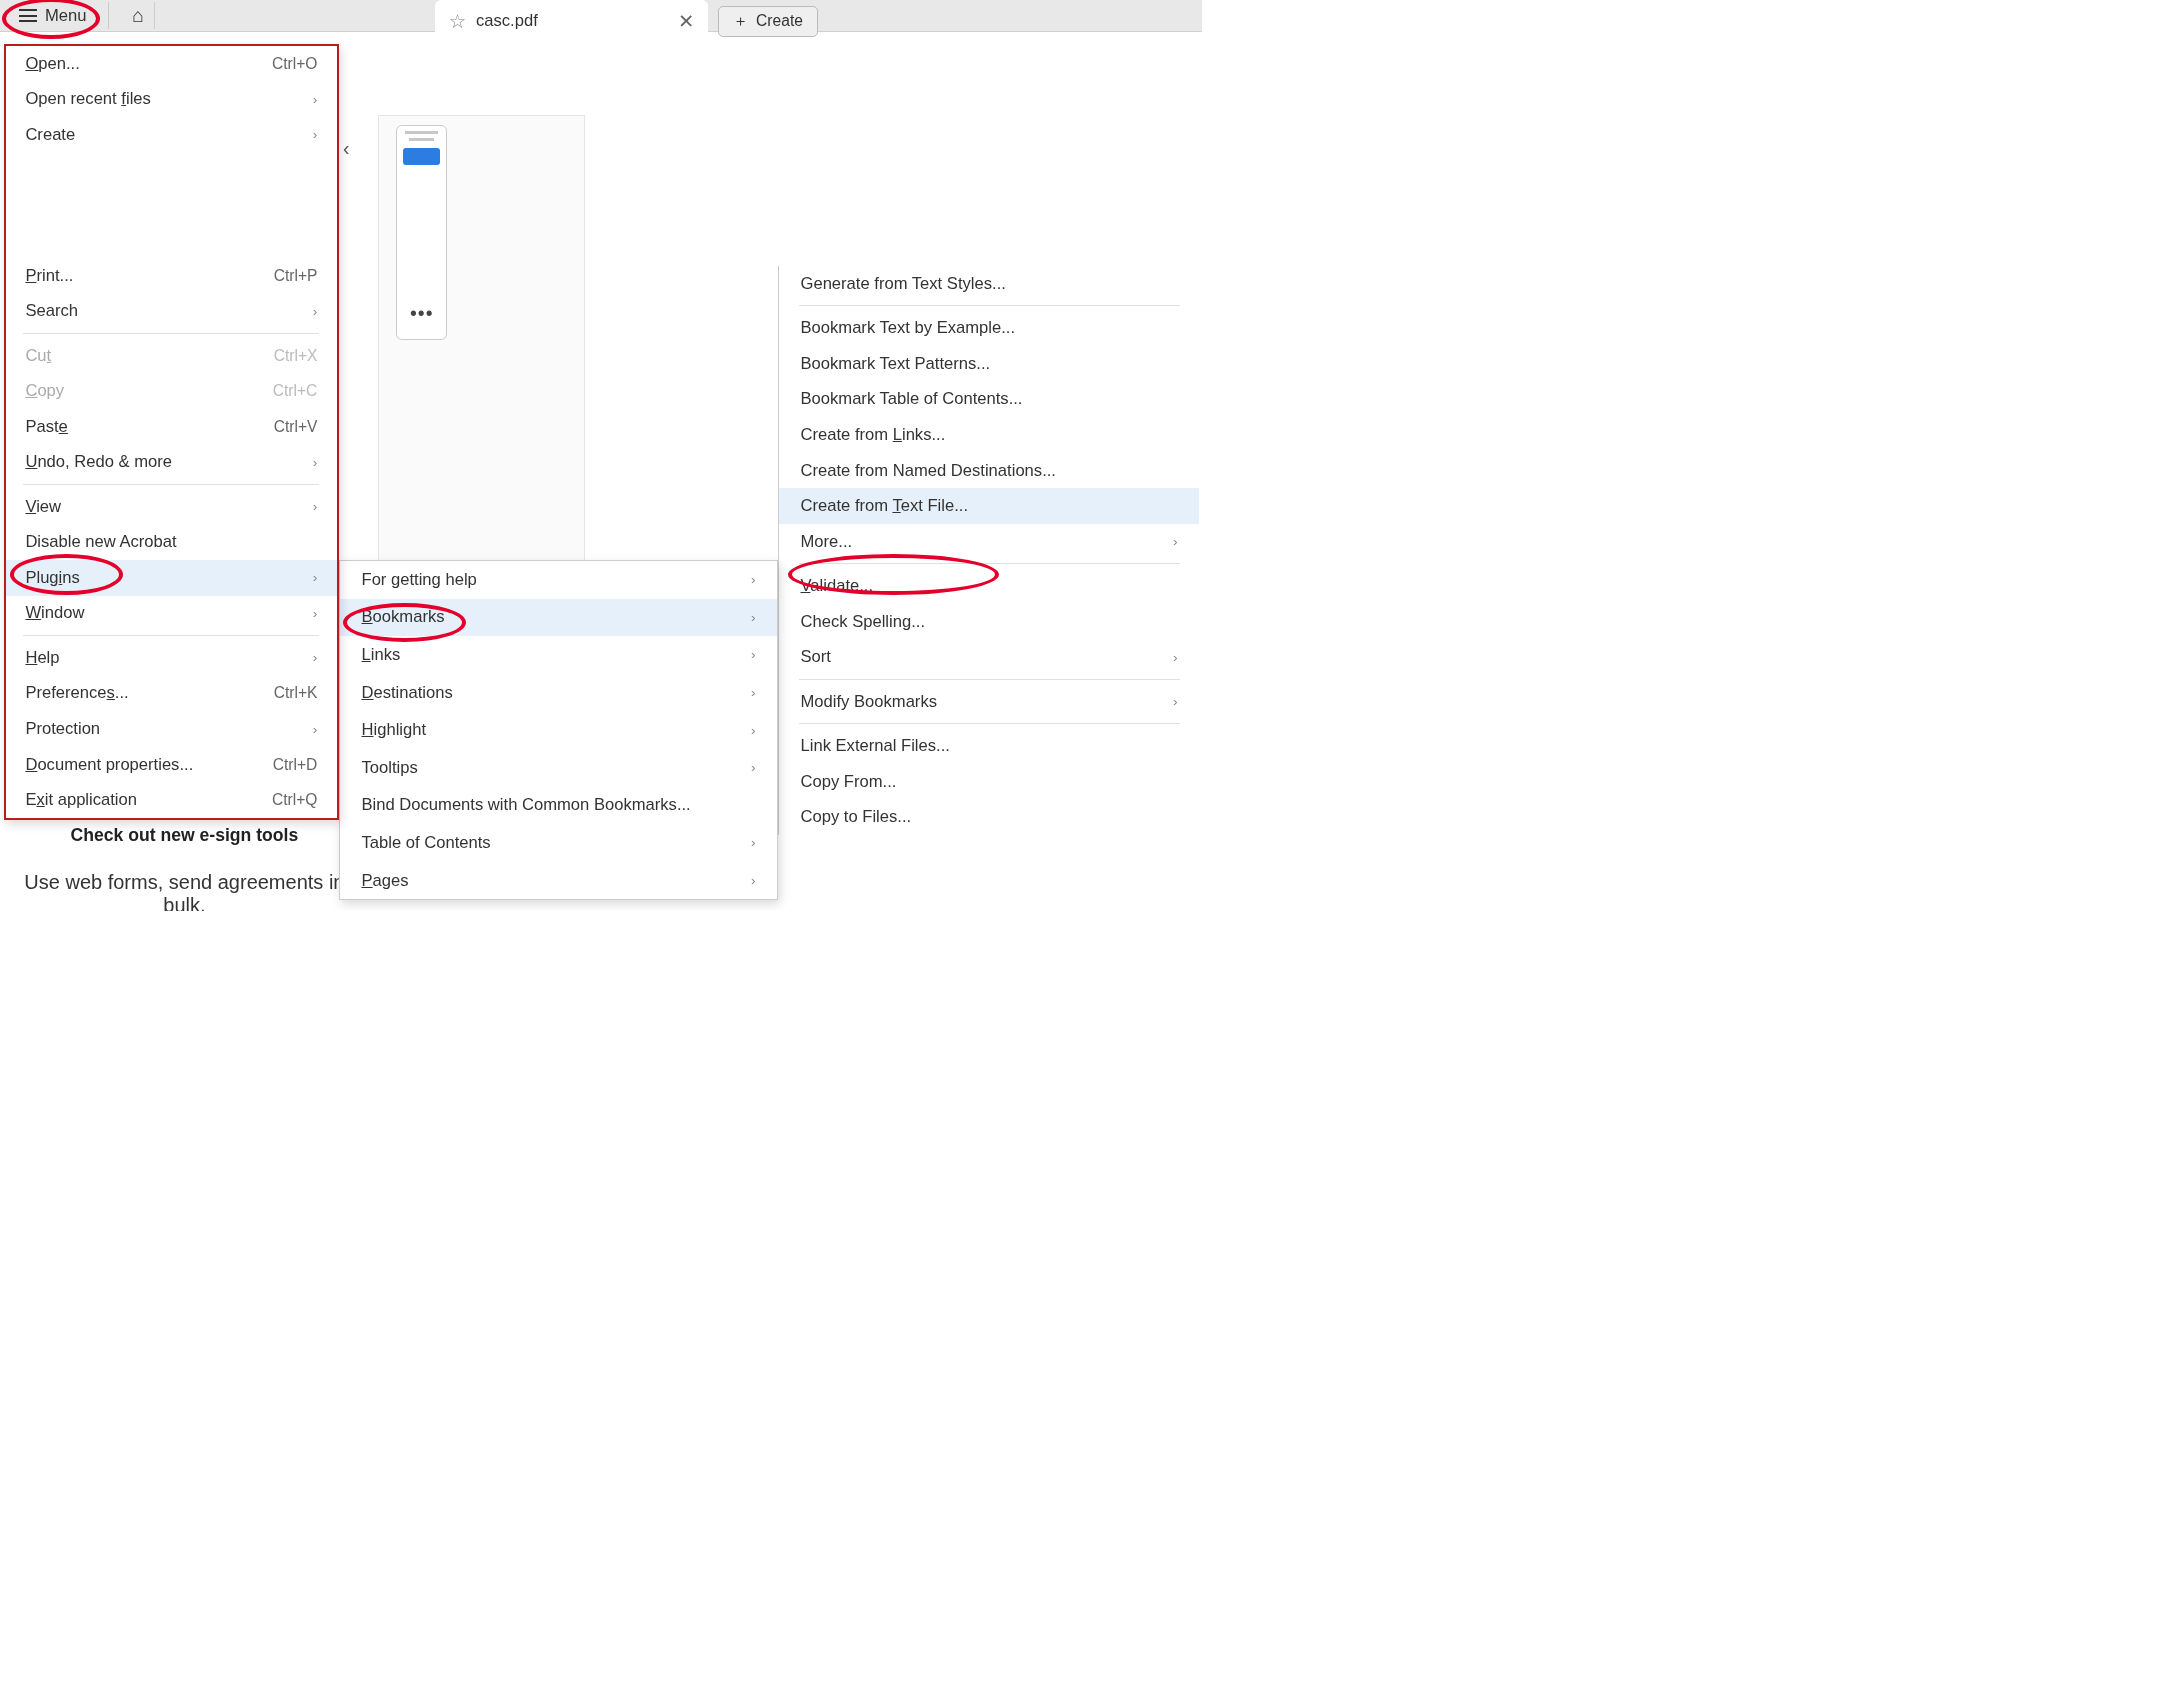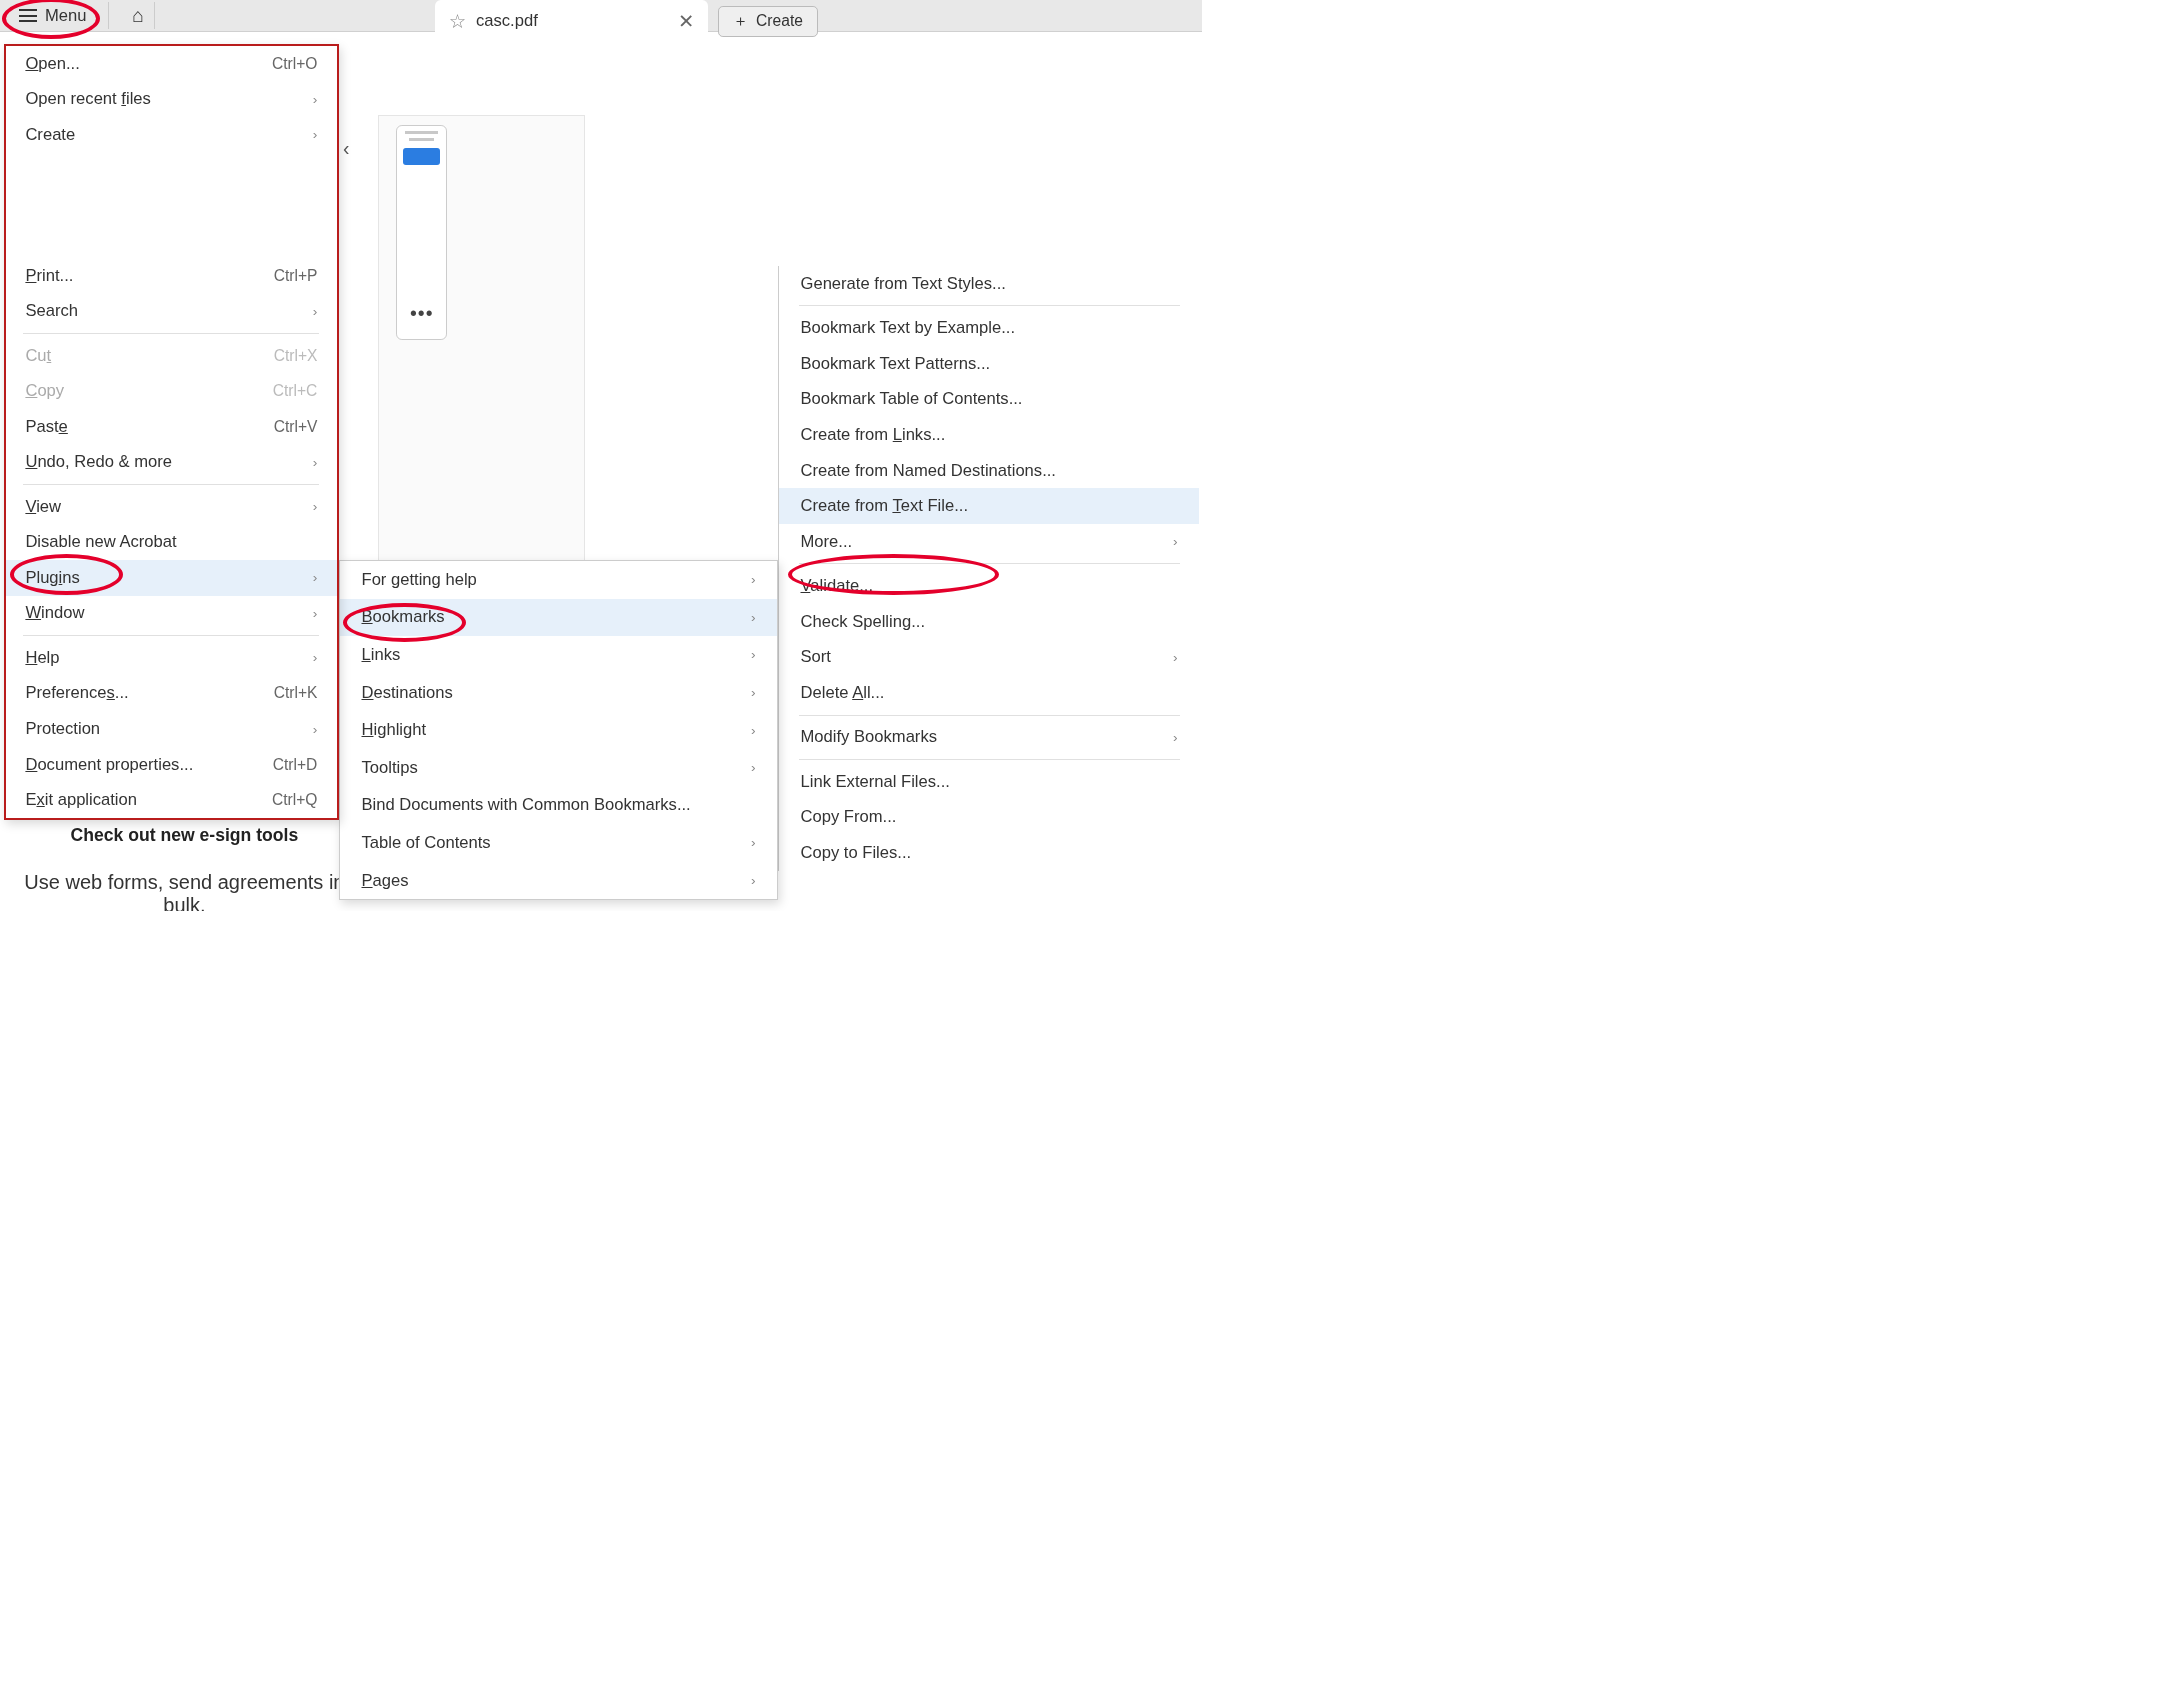--- a/index.html
+++ b/index.html
@@ -251,23 +251,20 @@
   <div class="menu-item">
       <span><span class="u">V</span>alidate...</span>
     </div>
   <div class="menu-item">
       <span>Check Spelling...</span>
     </div>
   <div class="menu-item">
     <span>Sort</span>
     <span class="chev">›</span>
   </div>
-  <div class="menu-item">
-      <span>Delete <span class="u">A</span>ll...</span>
-    </div>
   <div class="menu-sep"></div>
   <div class="menu-item">
     <span>Modify Bookmarks</span>
     <span class="chev">›</span>
   </div>
   <div class="menu-sep"></div>
   <div class="menu-item">
       <span>Link External Files...</span>
     </div>
   <div class="menu-item">

